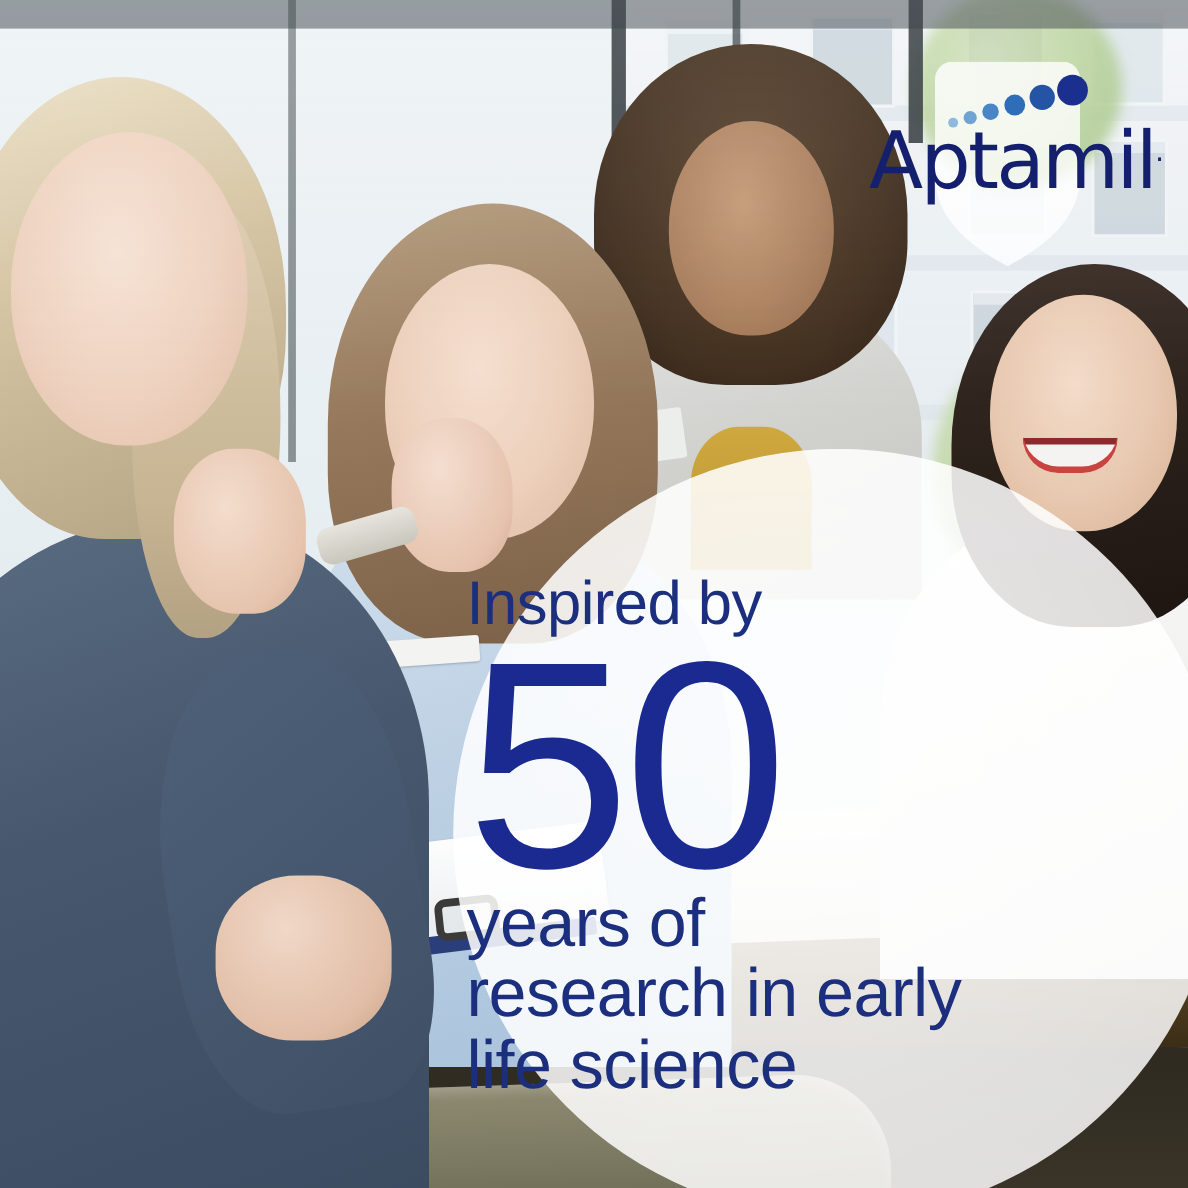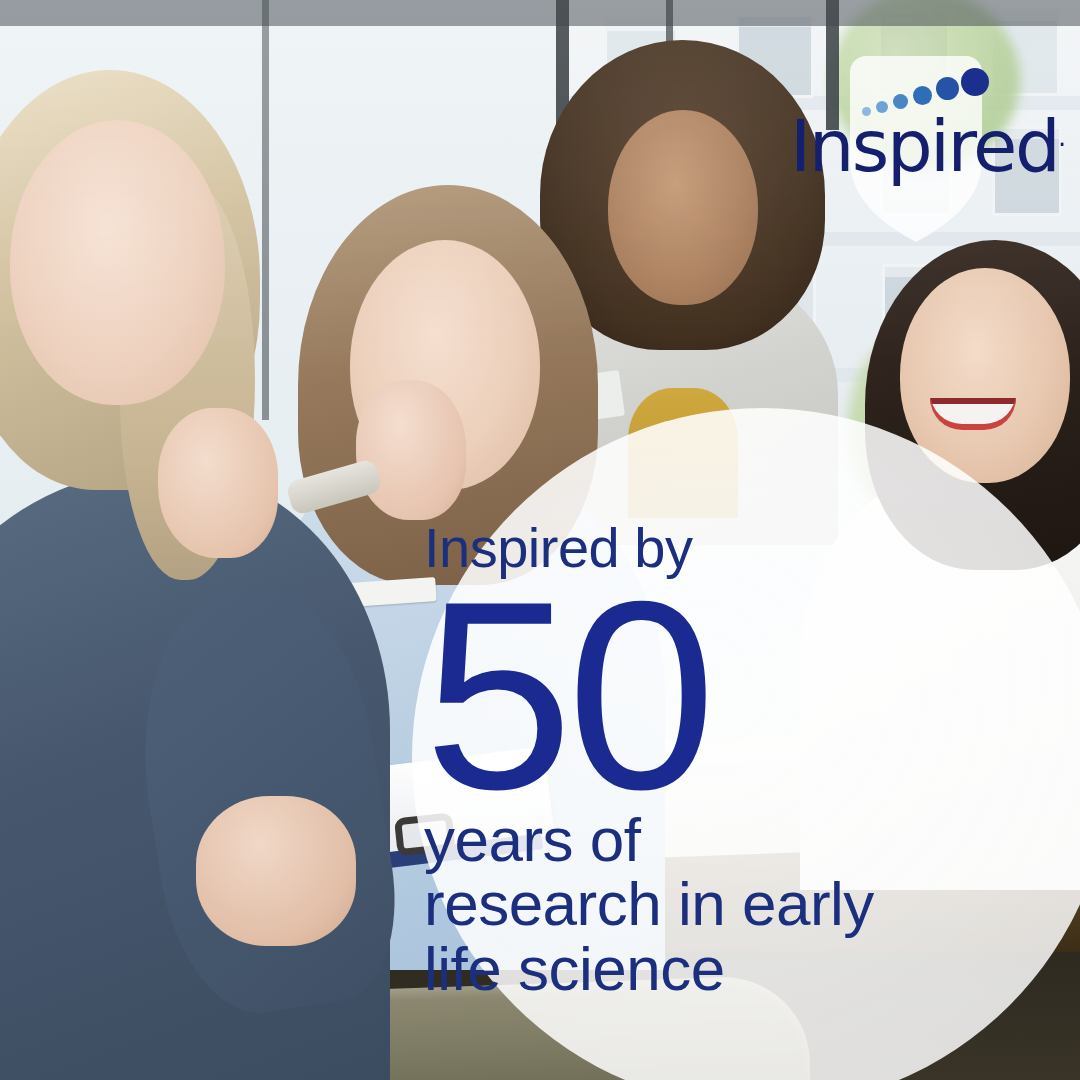--- a/index.html
+++ b/index.html
@@ -316,21 +316,21 @@
   <div id="logo">
     <div class="shield"></div>
     <div class="dots">
       <span style="left: 2px; top: 33px; width: 9px; height: 9px; background: rgb(143, 184, 221);"></span>
       <span style="left: 16px; top: 27px; width: 12px; height: 12px; background: rgb(111, 163, 212);"></span>
       <span style="left: 33px; top: 20px; width: 15px; height: 15px; background: rgb(74, 134, 198);"></span>
       <span style="left: 53px; top: 12px; width: 19px; height: 19px; background: rgb(47, 109, 184);"></span>
       <span style="left: 76px; top: 3px; width: 23px; height: 23px; background: rgb(37, 84, 166);"></span>
       <span style="left: 101px; top: -6px; width: 28px; height: 28px; background: rgb(27, 47, 142);"></span>
     </div>
-    <div class="wordmark" style="color: rgb(20, 31, 110);"><span>Inspired</span><span class="reg">.</span></div>
+    <div class="wordmark" style="color: rgb(20, 31, 110);"><span>Aptamil</span><span class="reg">.</span></div>
   </div>
 
   <div id="circle"></div>
 
   <div id="textblock">
     <p class="t-inspired" style="color: rgb(27, 47, 126);">Inspired by</p>
     <p class="t-fifty" style="color: rgb(26, 42, 144);">50</p>
     <p class="t-years" style="color: rgb(27, 47, 126);">
       <span class="t-line">years of</span>
       <span class="t-line">research in early</span>

